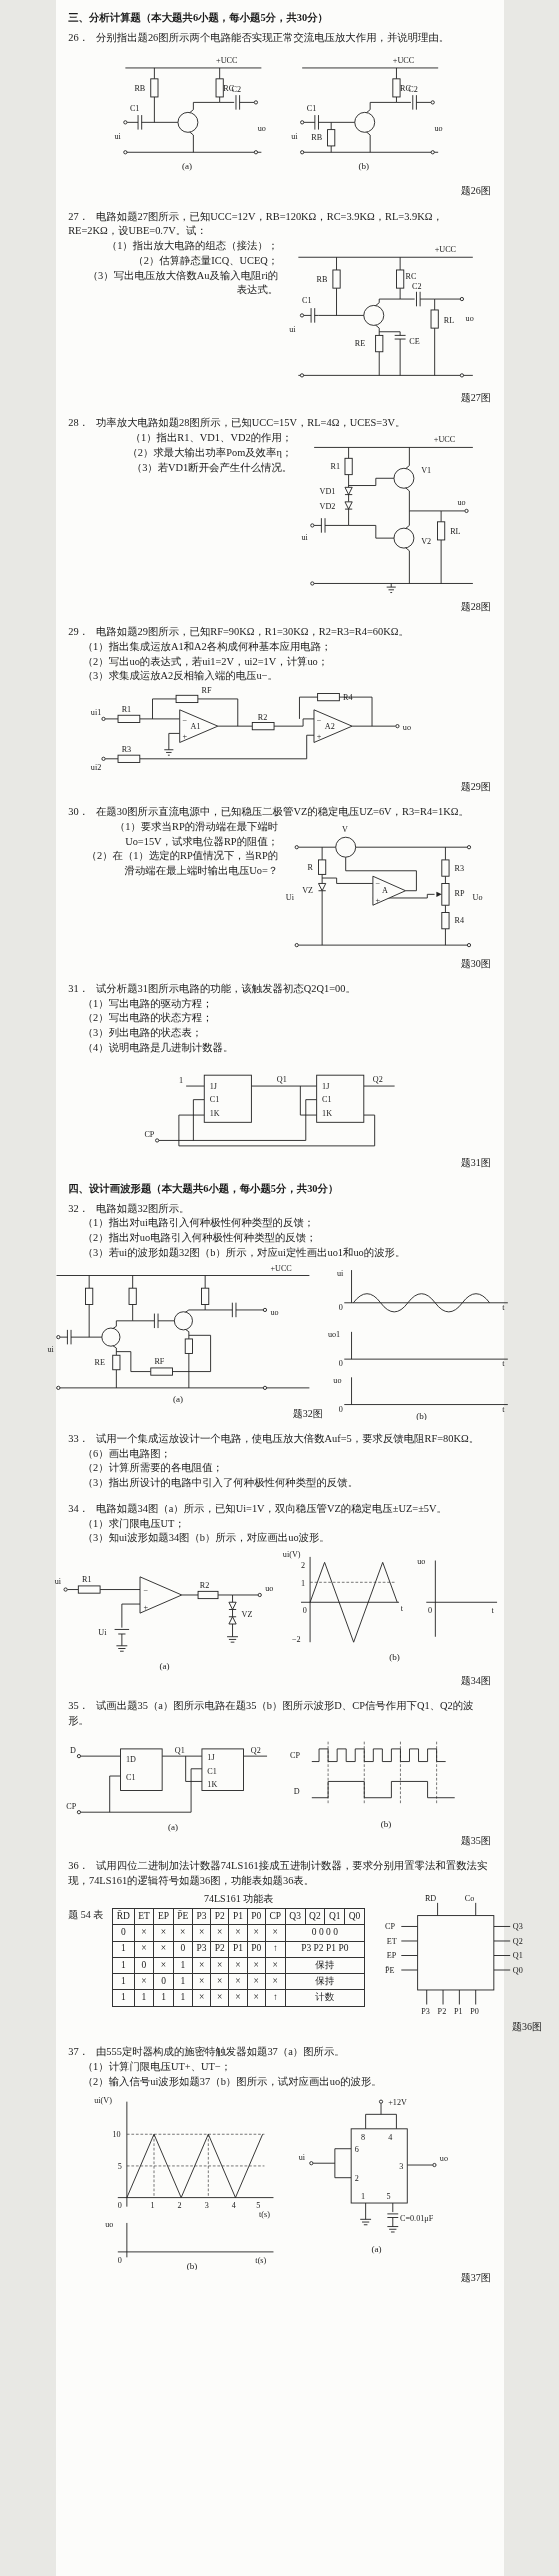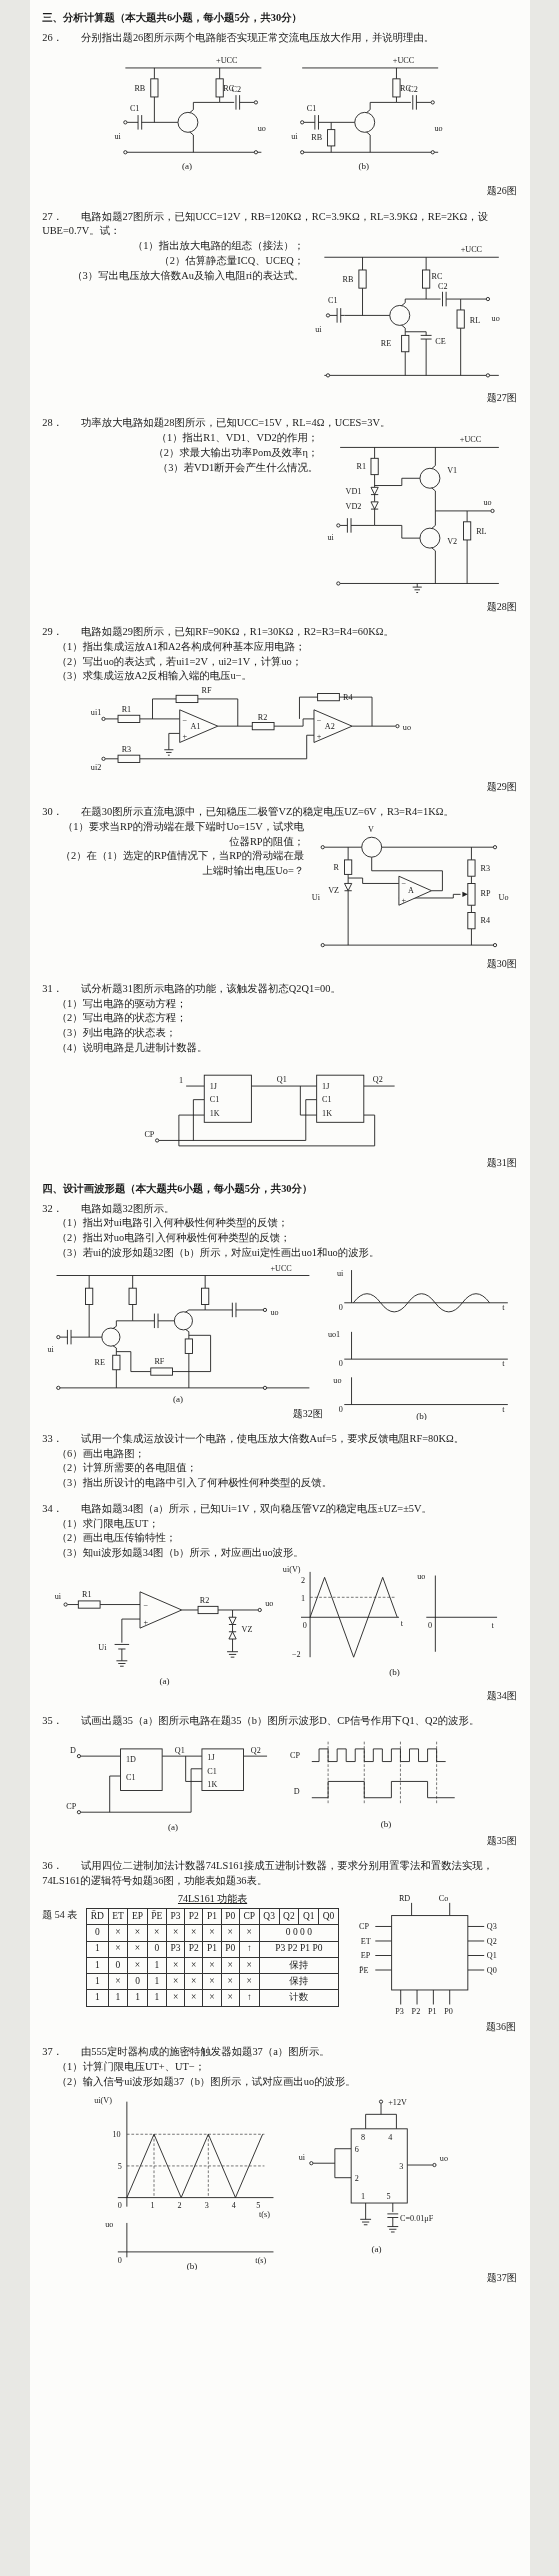--- a/index.html
+++ b/index.html
@@ -1,43 +1,43 @@
 <!DOCTYPE html>
 <html style="font-size:14.5px"><head>
 <meta charset="utf-8">
 <style>
   * { box-sizing: border-box; }
   html,body { margin:0; padding:0; background:#e8e8e4; }
   .page {
-    width:500px; min-height:2576px; margin:0 auto; background:#fcfcfa;
+    width:448px; min-height:2576px; margin:0 auto; background:#fcfcfa;
     padding:9px 12.7px 18px 12.7px; color:#1a1a1a;
     font-family:"Liberation Serif","DejaVu Serif",serif;
     font-size:10.4px; line-height:1.42;
   }
   .sec-title { font-weight:bold; margin:1.8px 0 5.4px 0; }
   .q { margin-bottom:11px; }
   .stem { margin:0; }
-  .qnum { margin-right:18px; }
+  .qnum { margin-right:7px; }
   .item { padding-left:14.5px; }
   .flexrow { display:flex; align-items:flex-start; gap:3.6px; }
   .qtext { flex:1 1 auto; min-width:0;text-align:right; }
   .figcol { flex:0 0 auto; text-align:center; }
   .fig { text-align:center; margin-top:1.8px; }
   .cap { font-size:10px; text-align:right; margin-top:0.9px; }
   svg { display:block; margin:0 auto; }
   svg text { font-family:"Liberation Serif","DejaVu Serif",serif; font-size:9px; fill:#1a1a1a; }
   svg text.tag { font-size:10px; }
   .w { stroke:#222; stroke-width:1; fill:none; }
   .comp { stroke:#222; stroke-width:1; fill:#fcfcfa; }
   .solid { fill:#222; stroke:none; }
   .dash { stroke:#444; stroke-width:0.8; fill:none; stroke-dasharray:3 2; }
   .term { fill:#fcfcfa; stroke:#222; stroke-width:1; }
   .t36wrap { display:flex; align-items:flex-start; gap:9px; margin-top:3.6px; }
   .t36side { flex:0 0 auto; padding-top:16.3px; font-size:10px; }
-  .t36title { text-align:center; font-size:10px; margin-bottom:1.8px;text-decoration:underline; }
+  .t36title { text-align:center; font-size:10px; margin-bottom:1.8px; }
   table.ftab { border-collapse:collapse; }
   table.ftab th, table.ftab td {
     border:0.9px solid #333; padding:0.9px 3.6px; font-size:9.5px;
     font-weight:normal; text-align:center; white-space:nowrap;
   }
 </style>
 </head>
 <body>
 
 <div class="page">
@@ -319,21 +319,20 @@
   <div class="q">
     <p class="stem"><span class="qnum">33．</span><span>试用一个集成运放设计一个电路，使电压放大倍数Auf=5，要求反馈电阻RF=80KΩ。</span></p>
     <div class="item">（6）画出电路图；</div>
     <div class="item">（2）计算所需要的各电阻值；</div>
     <div class="item">（3）指出所设计的电路中引入了何种极性何种类型的反馈。</div>
   </div>
 
   <div class="q">
     <p class="stem"><span class="qnum">34．</span><span>电路如题34图（a）所示，已知Ui=1V，双向稳压管VZ的稳定电压±UZ=±5V。</span></p>
     <div class="item">（1）求门限电压UT；</div>
-    <div class="item">（2）画出电压传输特性；</div>
     <div class="item">（3）知ui波形如题34图（b）所示，对应画出uo波形。</div>
     <div class="flexrow" style="justify-content:center">
       <div class="figcol">
         <svg width="227" height="127" viewBox="0 0 250 140" style="font-size:11.5px">
           <path class="w" d="M18,48H30 M54,48H98 M98,64H78 M78,64V90 M70,92H86 M74,97H82 M78,97V110 M72,110H84 M74,113H82 M76,116H80 M144,54H162 M184,54H200 M200,54H228 M200,54V62 M196,70H204 M200,70V78 M196,78H204 M200,86V100 M194,100H206 M196,103H204 M198,106H202"></path>
           <rect class="comp" x="30" y="44" width="24" height="8"></rect>
           <rect class="comp" x="162" y="50" width="22" height="8"></rect>
           <polygon class="comp" points="98,34 98,74 144,54"></polygon>
           <polygon class="comp" points="196,62 204,62 200,70"></polygon>
           <polygon class="comp" points="196,86 204,86 200,78"></polygon>

